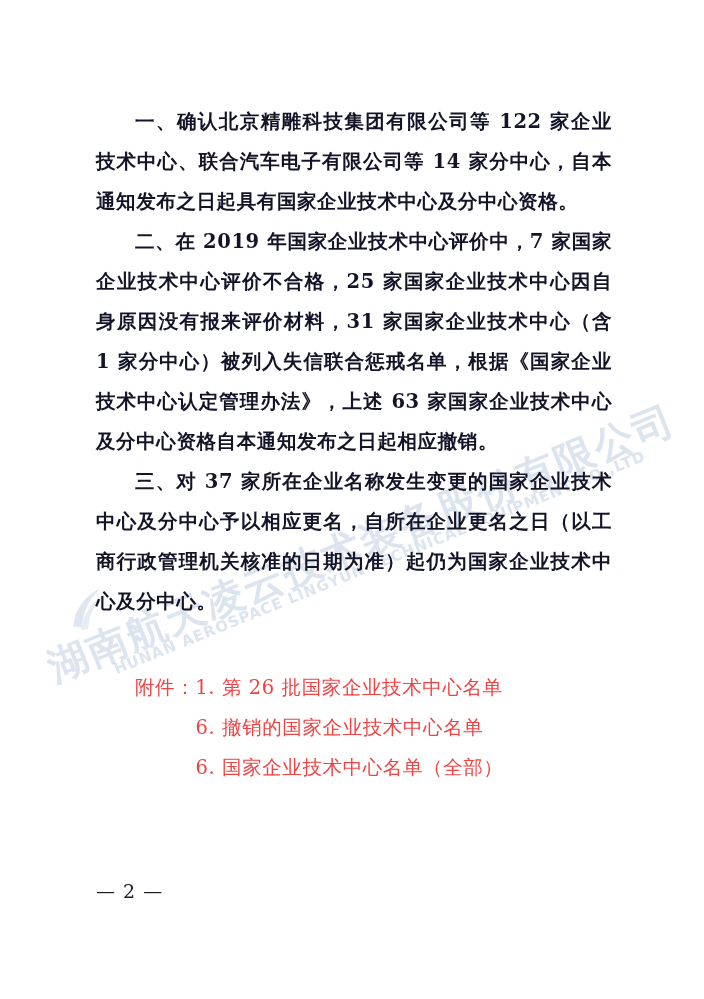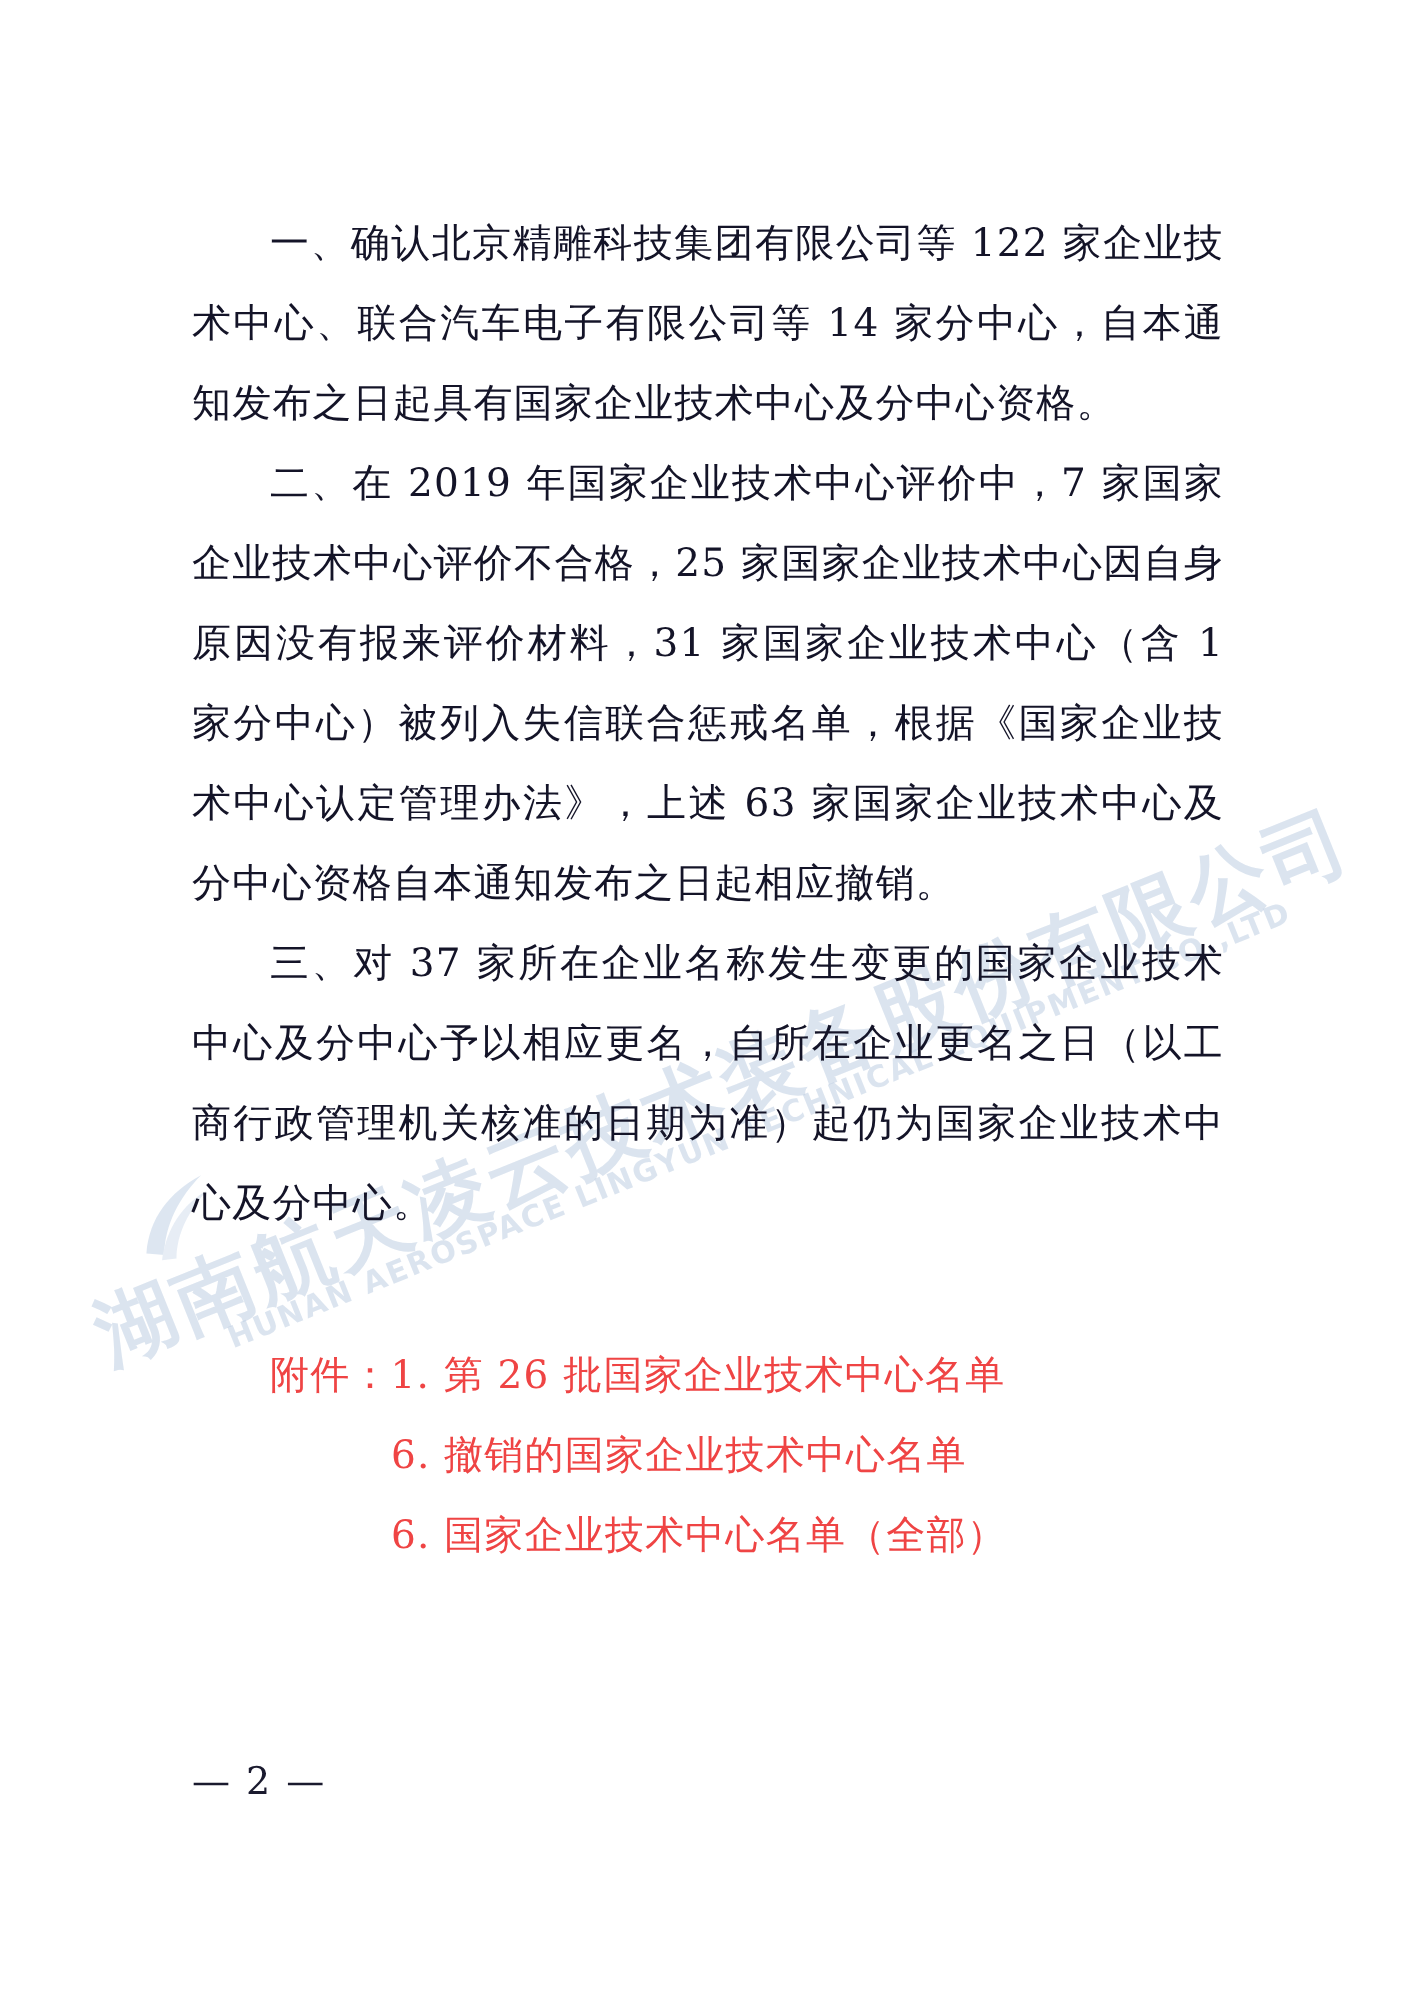--- a/index.html
+++ b/index.html
@@ -73,20 +73,21 @@
   p.para {
     margin: 0 0 0 0;
     font-size: 19.5px;
     line-height: 40px;
     text-align: justify;
     text-justify: inter-ideograph;
     text-indent: 2em;
     letter-spacing: 0.6px;
     font-family: "DejaVu Serif", "Liberation Serif", serif;
     color: #141428;
+    font-weight: bold;
   }
   p.para + p.para {
     margin-top: 0;
   }
 
   .attach-block {
     position: absolute;
     left: 96px;
     top: 668px;
     width: 516px;

